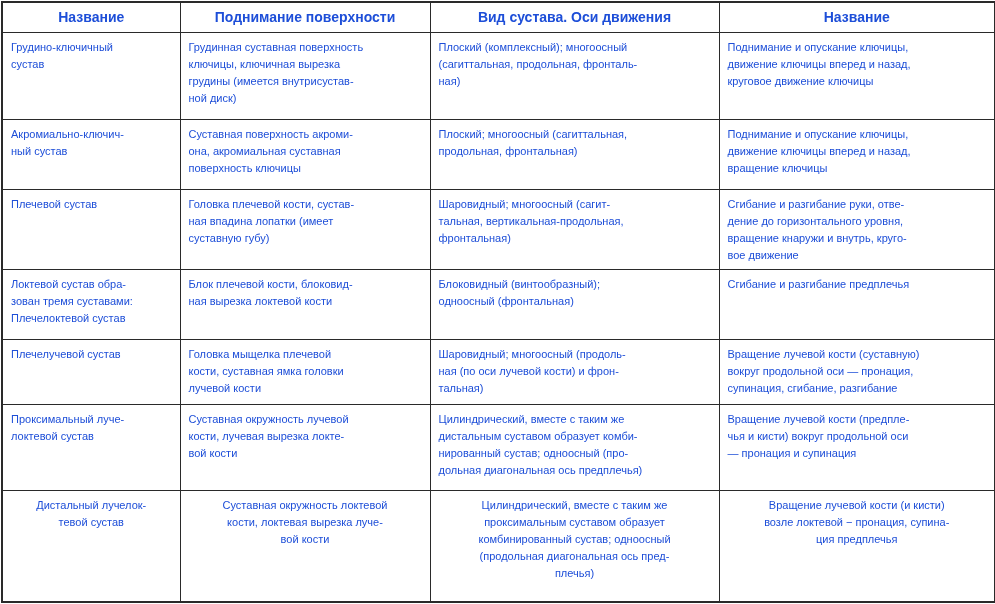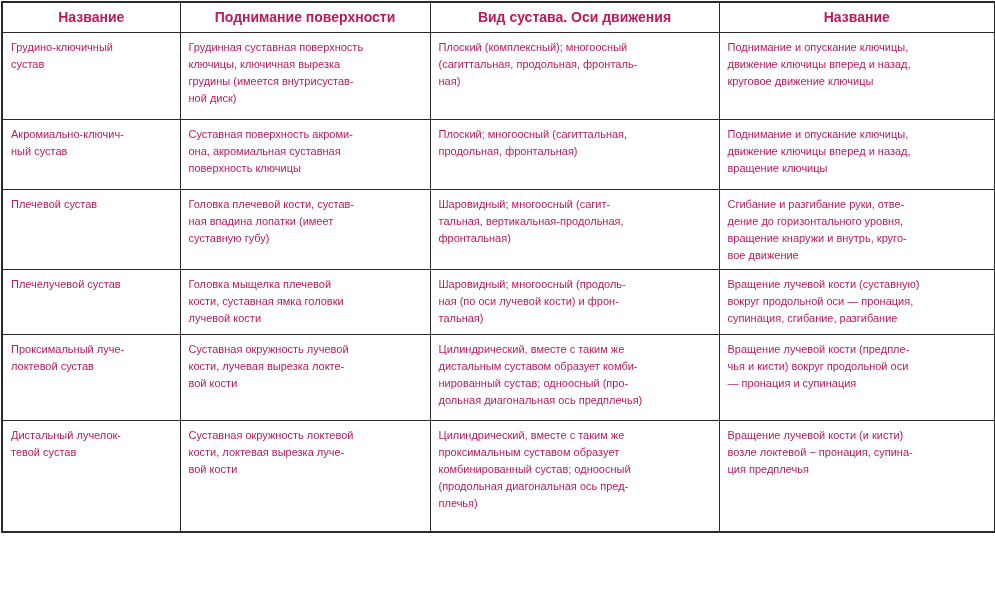--- a/index.html
+++ b/index.html
@@ -12,21 +12,21 @@
     height: 604px;
     box-sizing: border-box;
     background: #ffffff;
     padding: 1px;
     font-family: "Liberation Sans", "DejaVu Sans", sans-serif;
   }
   table.joints {
     border-collapse: collapse;
     table-layout: fixed;
     width: 993px;
-    color: #be185d;
+    color: #1d4ed8;
   }
   table.joints col.c1 { width: 178px; }
   table.joints col.c2 { width: 250px; }
   table.joints col.c3 { width: 289px; }
   table.joints col.c4 { width: 276px; }
   table.joints th, table.joints td {
     border: 1px solid #2a2a2a;
     vertical-align: top;
     box-sizing: border-box;
     overflow: hidden;
@@ -48,21 +48,21 @@
     text-align: left;
   }
   
   table.joints { border: 2px solid #2a2a2a; }
   tr.r1 td { height: 87px; }
   tr.r2 td { height: 70px; margin-left: 28px; }
   tr.r3 td { height: 80px; }
   tr.r4 td { height: 70px; }
   tr.r5 td { height: 65px; }
   tr.r6 td { height: 86px; }
-  tr.r7 td { height: 112px; }
+  tr.r7 td { height: 112px; text-align: center; }
 </style>
 </head>
 <body>
 
 <div class="page">
   <table class="joints">
     <colgroup>
       <col class="c1">
         <col class="c2">
         <col class="c3">
@@ -109,20 +109,30 @@
 ная впадина лопатки (имеет
 суставную губу)</td>
         <td>Шаровидный; многоосный (сагит-
 тальная, вертикальная-продольная,
 фронтальная)</td>
         <td>Сгибание и разгибание руки, отве-
 дение до горизонтального уровня,
 вращение кнаружи и внутрь, круго-
 вое движение</td>
       </tr>
+      <tr class="r4">
+        <td>Локтевой сустав обра-
+зован тремя суставами:
+Плечелоктевой сустав</td>
+        <td>Блок плечевой кости, блоковид-
+ная вырезка локтевой кости</td>
+        <td>Блоковидный (винтообразный);
+одноосный (фронтальная)</td>
+        <td>Сгибание и разгибание предплечья</td>
+      </tr>
       <tr class="r5">
         <td>Плечелучевой сустав</td>
         <td>Головка мыщелка плечевой
 кости, суставная ямка головки
 лучевой кости</td>
         <td>Шаровидный; многоосный (продоль-
 ная (по оси лучевой кости) и фрон-
 тальная)</td>
         <td>Вращение лучевой кости (суставную)
 вокруг продольной оси — пронация,

